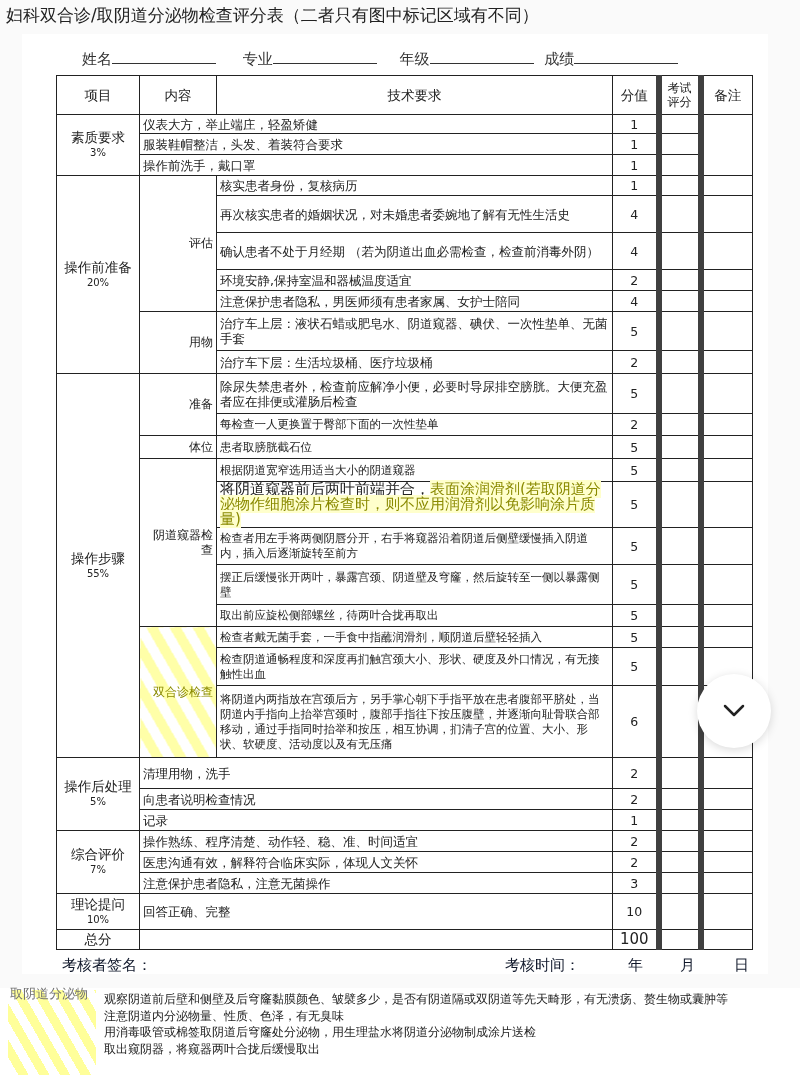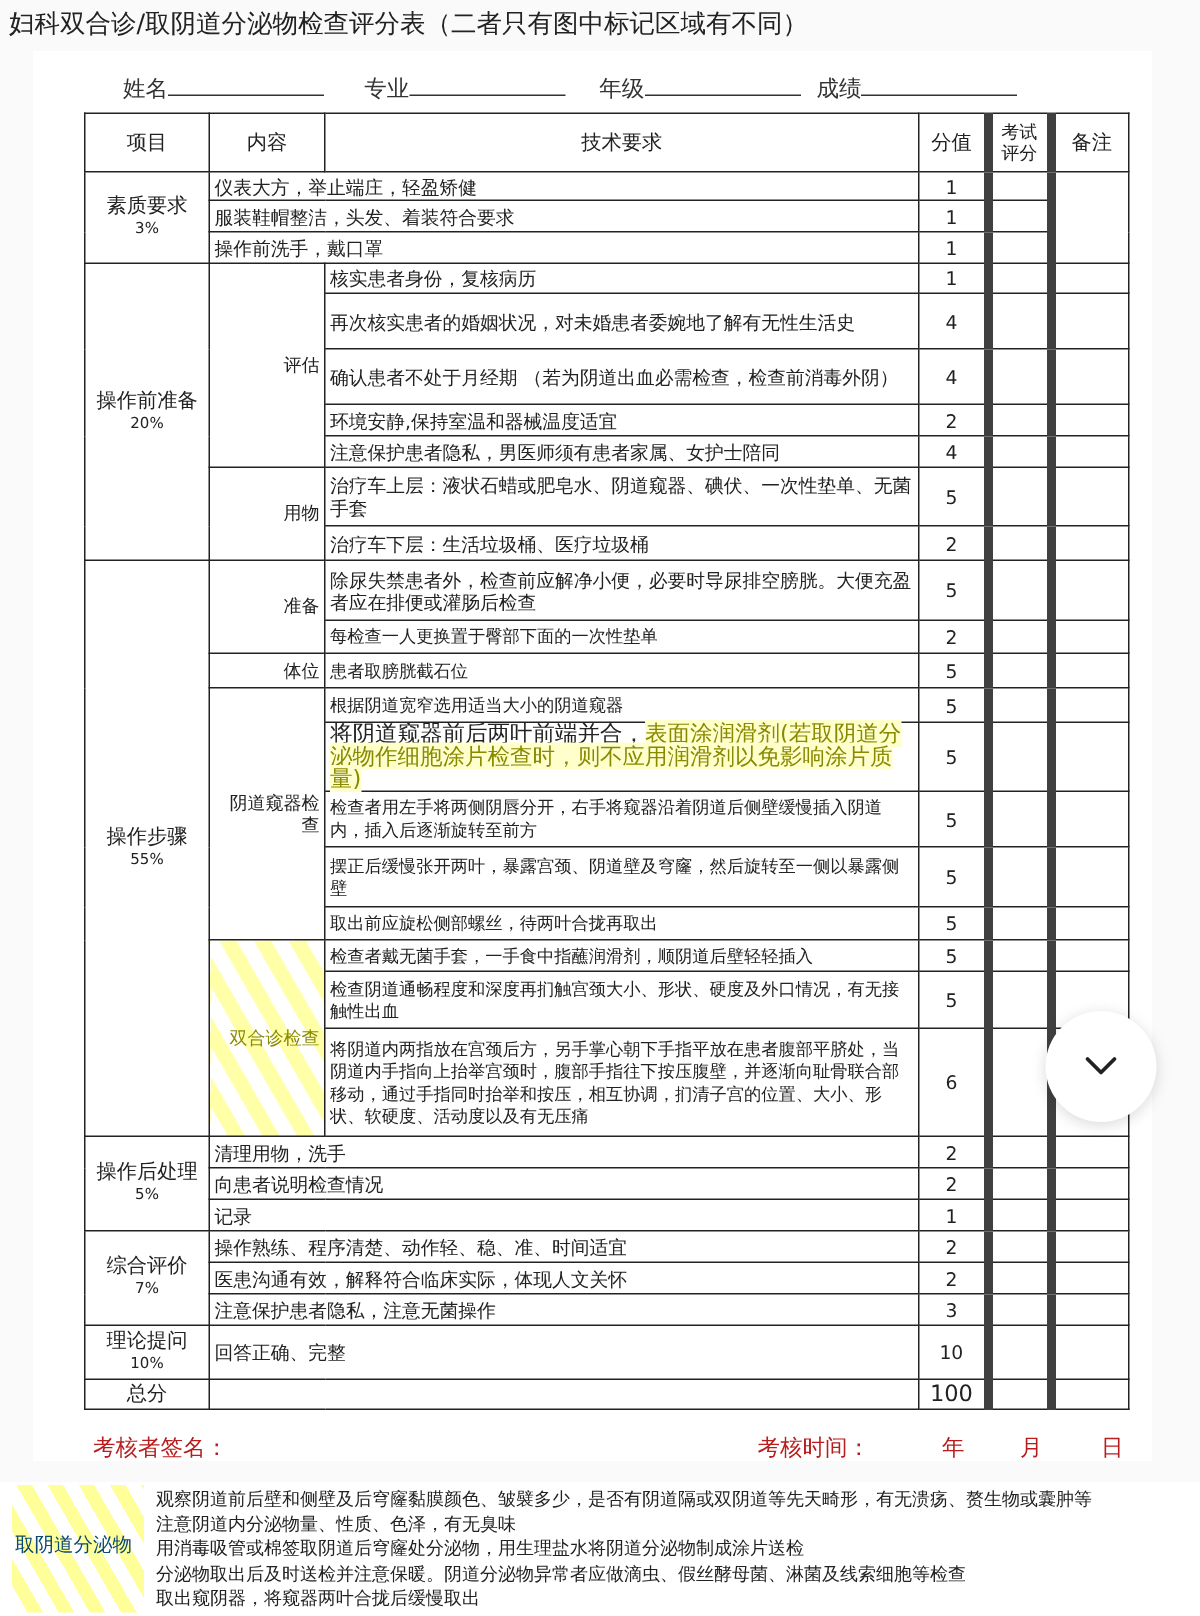--- a/index.html
+++ b/index.html
@@ -12,23 +12,23 @@
   table.score { position:absolute; left:56px; top:75px; width:663px; border-collapse:collapse; table-layout:fixed; font-size:12.5px; }
   table.score td, table.score th { border:1px solid #222; padding:0 3px; line-height:15px; }
   table.score th { font-weight:normal; font-size:13.5px; height:38px; text-align:center; }
   table.score .c { text-align:center; }
   table.score .thick-l { border-left:6px solid #404040; }
   .cat { text-align:center; font-size:13.5px; }
   .cat .pct { font-size:10px; display:block; }
   .sub { text-align:right; font-size:12px; }
   .hl { color:#8a8a00; background:#ffffcc; }
   .striped { background: repeating-linear-gradient(60deg, #fff 0 10px, #ffffa8 10px 20px); }
-  .sign-row { position:absolute; top:956px; font-size:15px; color:#b91c1c; white-space:nowrap; }
+  .sign-row { position:absolute; top:956px; font-size:15px; color:#0f172a; white-space:nowrap; }
   .bottom-box { position:absolute; left:0; top:988px; width:800px; height:89px; background:#fff; }
-  .bottom-label { position:absolute; left:10px; top:1021px; font-size:13px; color:#0c4a6e; }
+  .bottom-label { position:absolute; left:10px; top:985px; font-size:13px; color:#737373; }
   .bottom-stripe { position:absolute; left:8px; top:990px; width:88px; height:85px;
                    background: repeating-linear-gradient(60deg, transparent 0 9px, #ffff9a 9px 18px); }
   .bottom-lines { position:absolute; left:104px; top:991px; font-size:12px; line-height:16.5px; color:#222; }
   .bottom-lines div { white-space:nowrap; }
   .scroll-btn { position:absolute; left:697px; top:674px; width:74px; height:74px; border-radius:50%;
                 background:#fff; box-shadow:0 2px 10px rgba(0,0,0,0.15); display:flex; align-items:center; justify-content:center; cursor:pointer; }
 </style>
 </head>
 <body>
 
@@ -191,21 +191,21 @@
     <td class="thick-l"></td>
     <td class="thick-l"></td>
   </tr>
   <tr style="height:72px">
     <td style="font-size:11.5px">将阴道内两指放在宫颈后方，另手掌心朝下手指平放在患者腹部平脐处，当阴道内手指向上抬举宫颈时，腹部手指往下按压腹壁，并逐渐向耻骨联合部移动，通过手指同时抬举和按压，相互协调，扪清子宫的位置、大小、形状、软硬度、活动度以及有无压痛</td>
     <td class="c">6</td>
     <td class="thick-l"></td>
     <td class="thick-l"></td>
   </tr>
 
-  <tr style="height:21px">
+  <tr style="height:31px">
     <td class="cat" rowspan="3"><span>操作后处理</span><span class="pct">5%</span></td>
     <td colspan="2">清理用物，洗手</td>
     <td class="c">2</td>
     <td class="thick-l"></td>
     <td class="thick-l"></td>
   </tr>
   <tr style="height:21px">
     <td colspan="2">向患者说明检查情况</td>
     <td class="c">2</td>
     <td class="thick-l"></td>
@@ -262,21 +262,20 @@
 <div class="sign-row" style="left:680px">月</div>
 <div class="sign-row" style="left:734px">日</div>
 
 <div class="bottom-box"></div>
 <div class="bottom-stripe"></div>
 <div class="bottom-label">取阴道分泌物</div>
 <div class="bottom-lines">
   <div>观察阴道前后壁和侧壁及后穹窿黏膜颜色、皱襞多少，是否有阴道隔或双阴道等先天畸形，有无溃疡、赘生物或囊肿等</div>
   <div>注意阴道内分泌物量、性质、色泽，有无臭味</div>
   <div>用消毒吸管或棉签取阴道后穹窿处分泌物，用生理盐水将阴道分泌物制成涂片送检</div>
-  <div>分泌物取出后及时送检并注意保暖。阴道分泌物异常者应做滴虫、假丝酵母菌、淋菌及线索细胞等检查</div>
   <div>取出窥阴器，将窥器两叶合拢后缓慢取出</div>
 </div>
 
 <div class="scroll-btn">
   <svg width="22" height="14" viewBox="0 0 22 14">
     <path d="M2 2 L11 11 L20 2" fill="none" stroke="#222" stroke-width="2.5" stroke-linecap="round" stroke-linejoin="round"></path>
   </svg>
 </div>
 
 </body></html>

